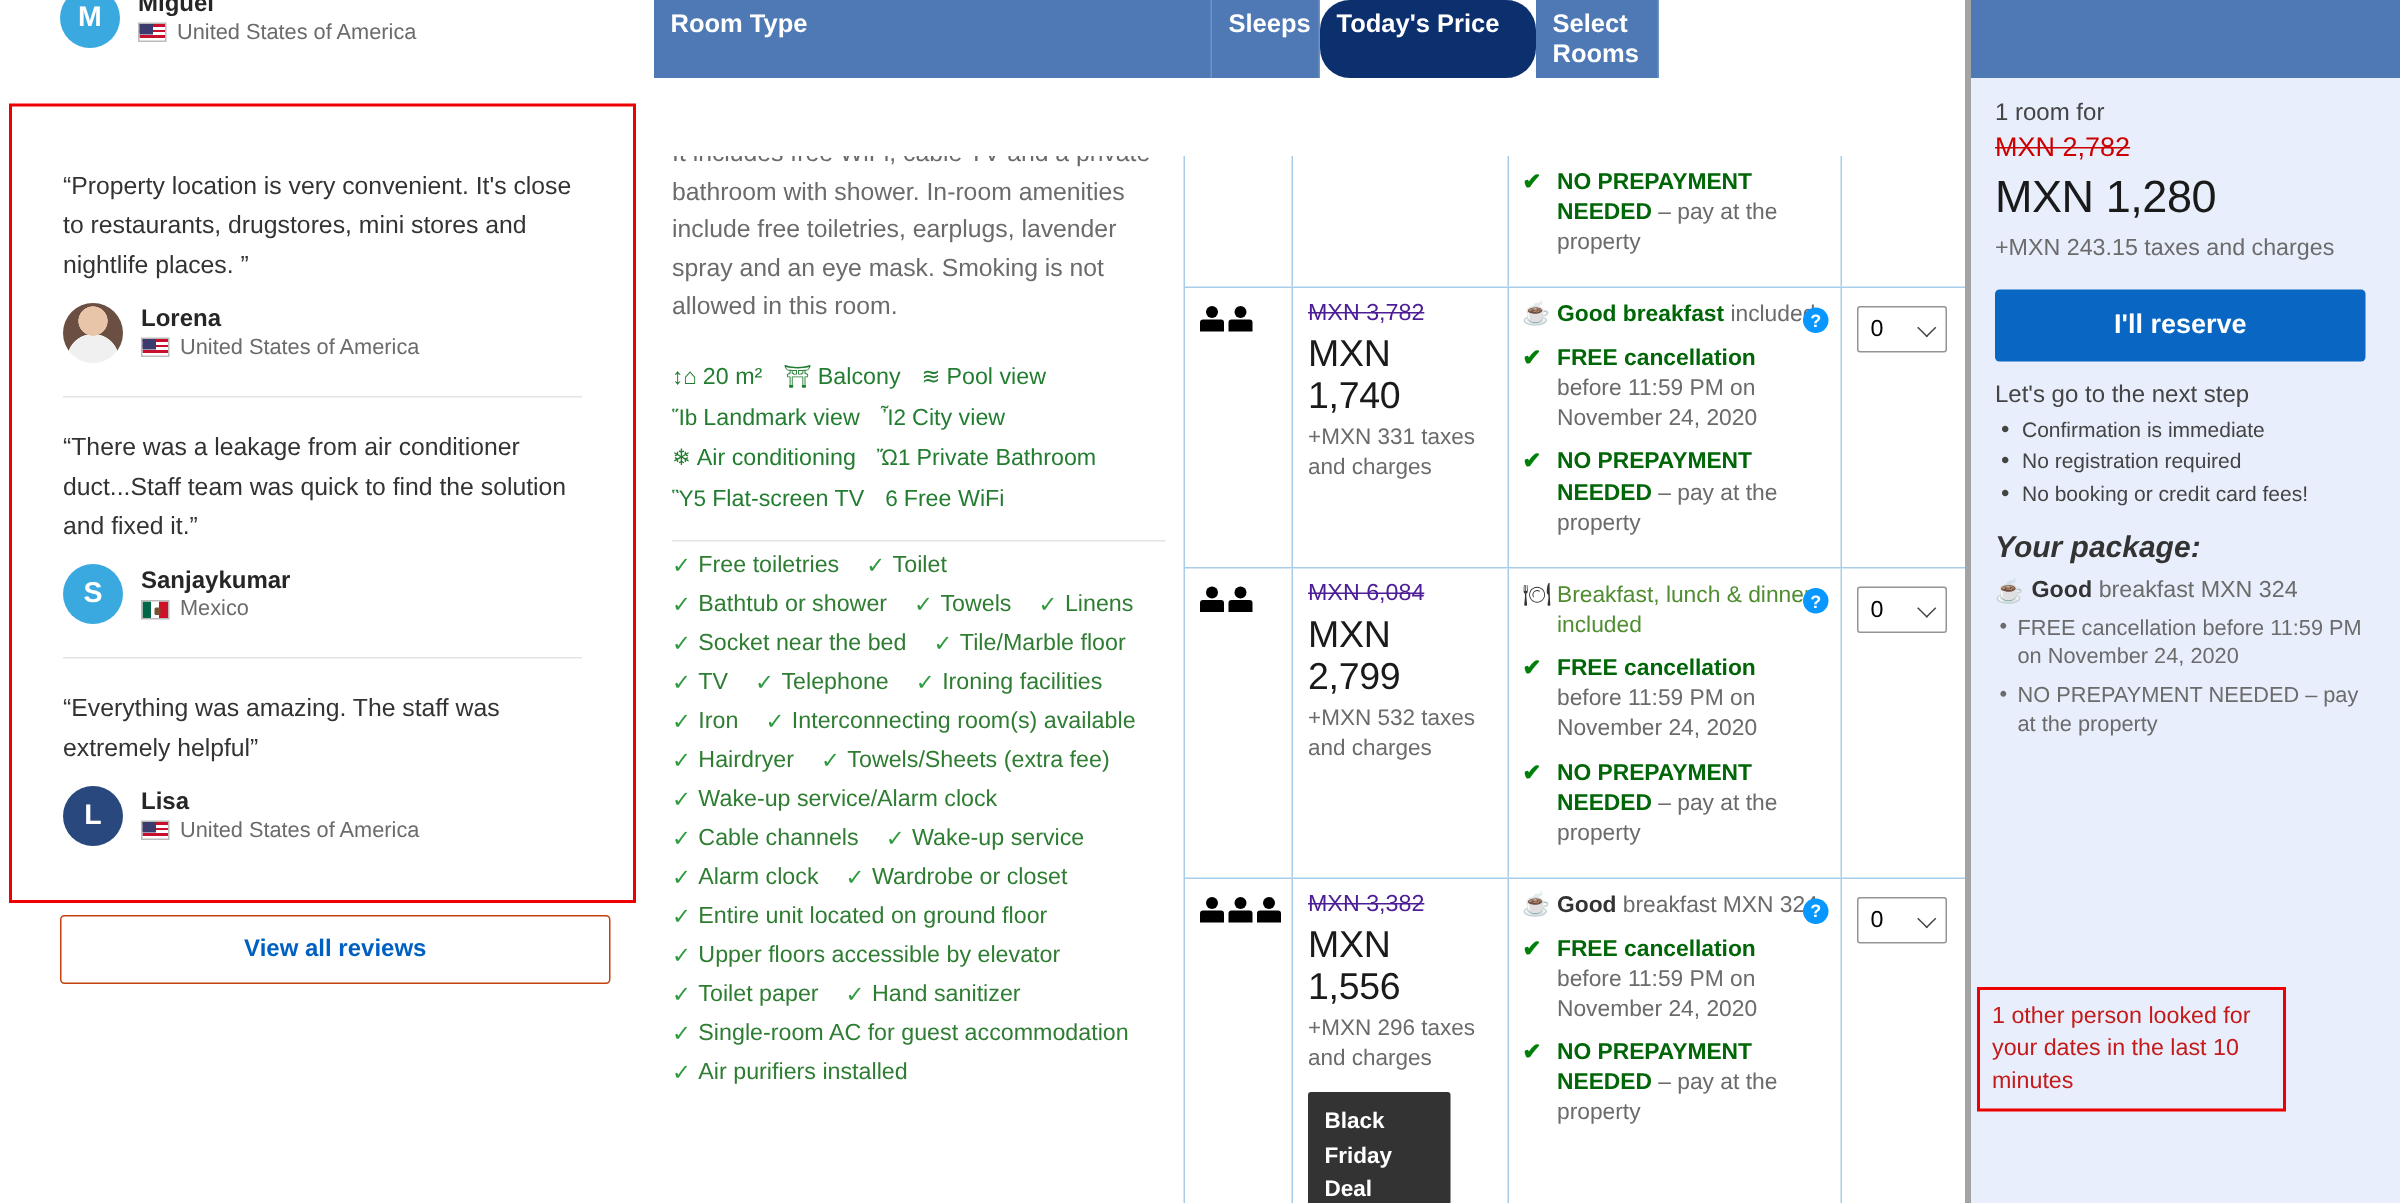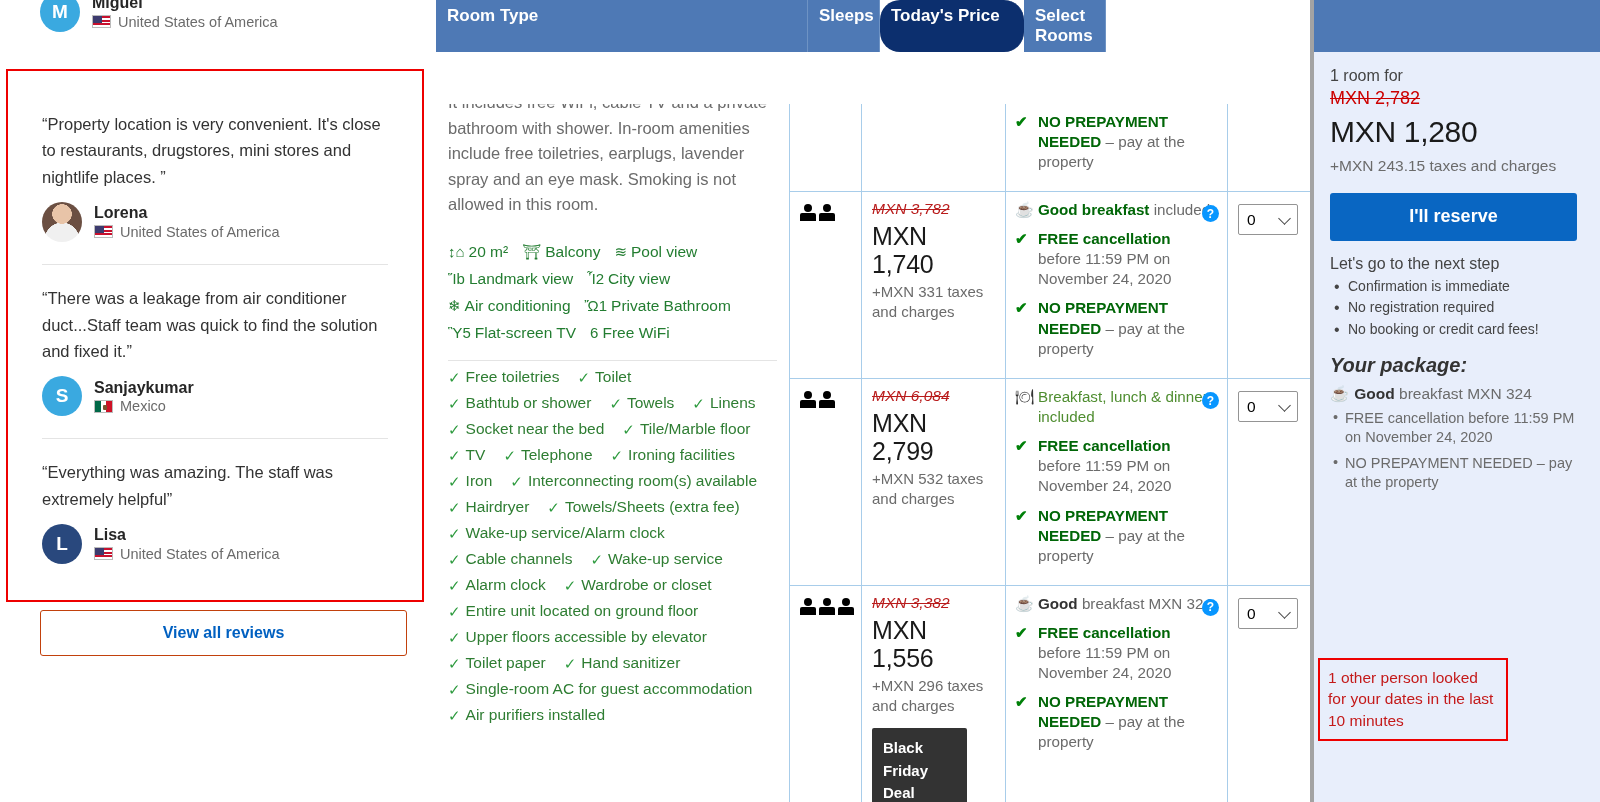--- a/index.html
+++ b/index.html
@@ -121,21 +121,21 @@
   .person::before {
     content: ""; position: absolute; left: 4px; top: 0; width: 8px; height: 8px;
     border-radius: 50%; background: #000;
   }
   .person::after {
     content: ""; position: absolute; left: 0; top: 9px; width: 16px; height: 8px;
     border-radius: 2px 2px 0 0; background: #000;
   }
 
   .price-old {
-    color: #b91c1c; font-size: 15.5px; text-decoration: line-through; margin-bottom: 4px; font-style: italic;
+    color: #4c1d95; font-size: 15.5px; text-decoration: line-through; margin-bottom: 4px;
   }
   .price-new { color: #1a1a1a; font-size: 25px; font-weight: 400; line-height: 1.12; letter-spacing: -0.2px; }
   .price-tax { color: #6b6b6b; font-size: 15px; line-height: 1.35; margin-top: 4px; }
   .bf-deal {
     margin-top: 12px; background: #333333; color: #fff; font-weight: 700;
     font-size: 15px; line-height: 1.5; padding: 9px 11px; display: inline-block;
     border-radius: 2px;
   }
 
   .choice { display: flex; gap: 6px; margin-bottom: 9px; font-size: 15.2px; line-height: 1.32; }
@@ -193,21 +193,21 @@
   .sp-pkg-title { font-size: 20px; font-weight: 700; color: #333; margin-top: 16px; font-style: italic; }
   .sp-pkg-bf { font-size: 15.5px; color: #6b6b6b; margin-top: 8px; display: flex; gap: 5px; align-items: flex-start; }
   .sp-pkg-bf b { color: #333; }
   .sp-ul2 { list-style: none; margin-top: 6px; }
   .sp-ul2 li {
     font-size: 14.5px; color: #6b6b6b; line-height: 1.33; margin-bottom: 6px;
     padding-left: 15px; position: relative;
   }
   .sp-ul2 li::before { content: "\2022"; position: absolute; left: 3px; top: -1px; }
   .looked-box {
-    position: absolute; left: 4px; top: 658px; width: 190px;
+    position: absolute; left: 4px; top: 658px; width: 206px;
     border: 2px solid #ee0000; padding: 7px 8px 8px 8px;
     color: #c41a1a; font-size: 15.5px; line-height: 1.38;
   }
 </style>
 </head>
 <body>
 
 <div class="page">
 
   <div class="reviews-panel">

